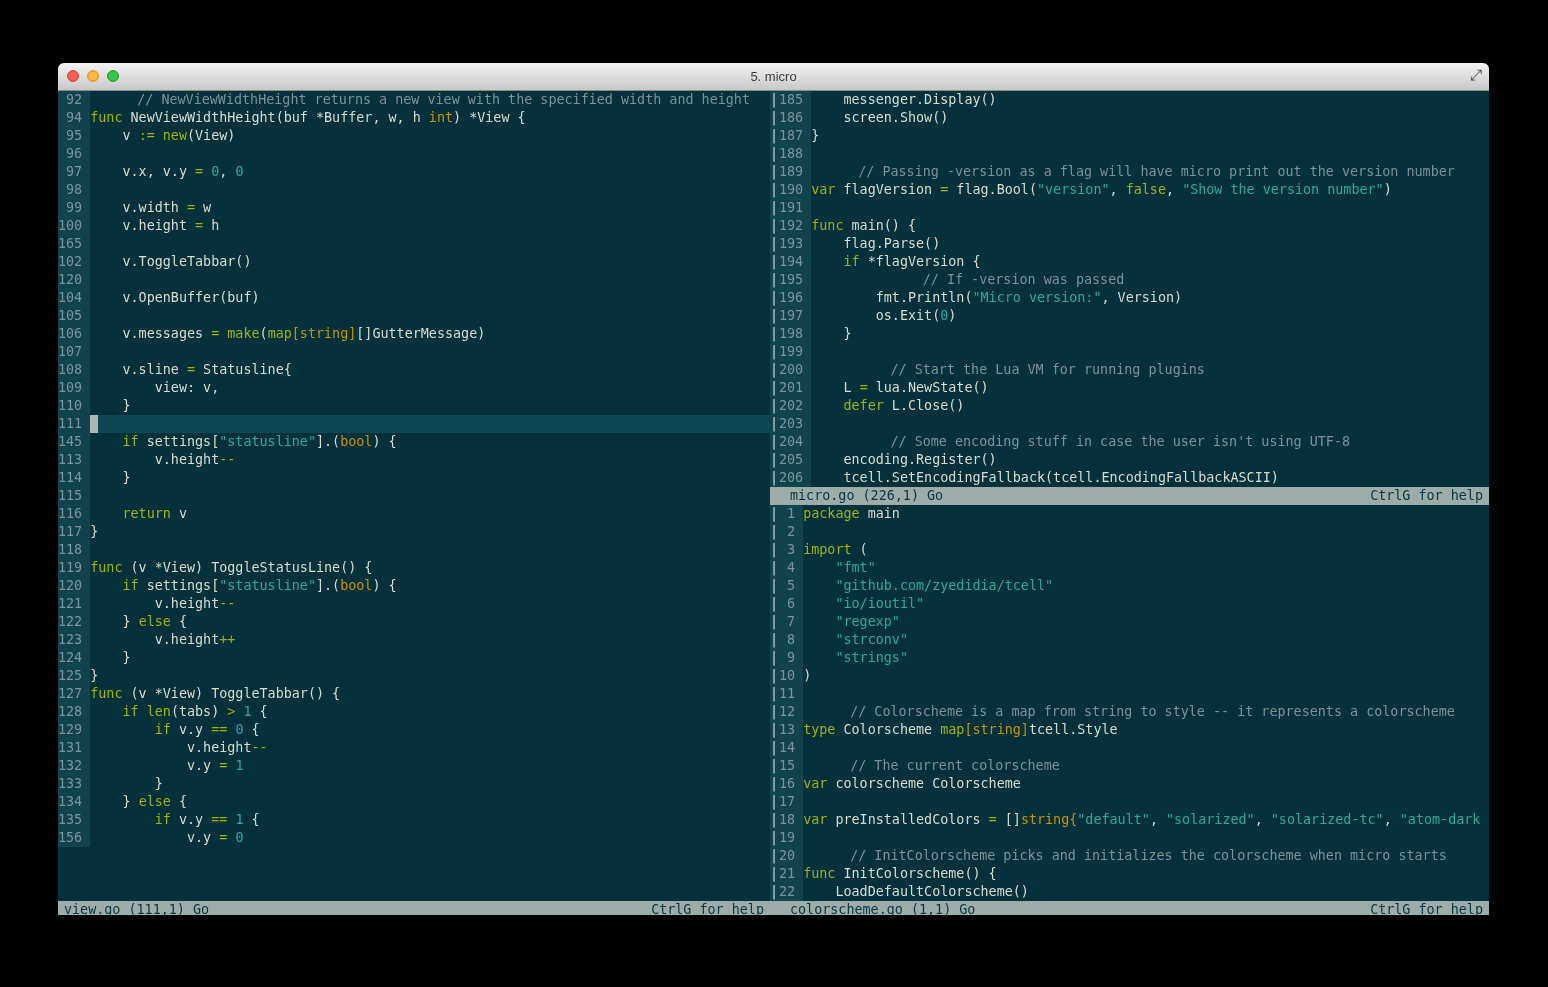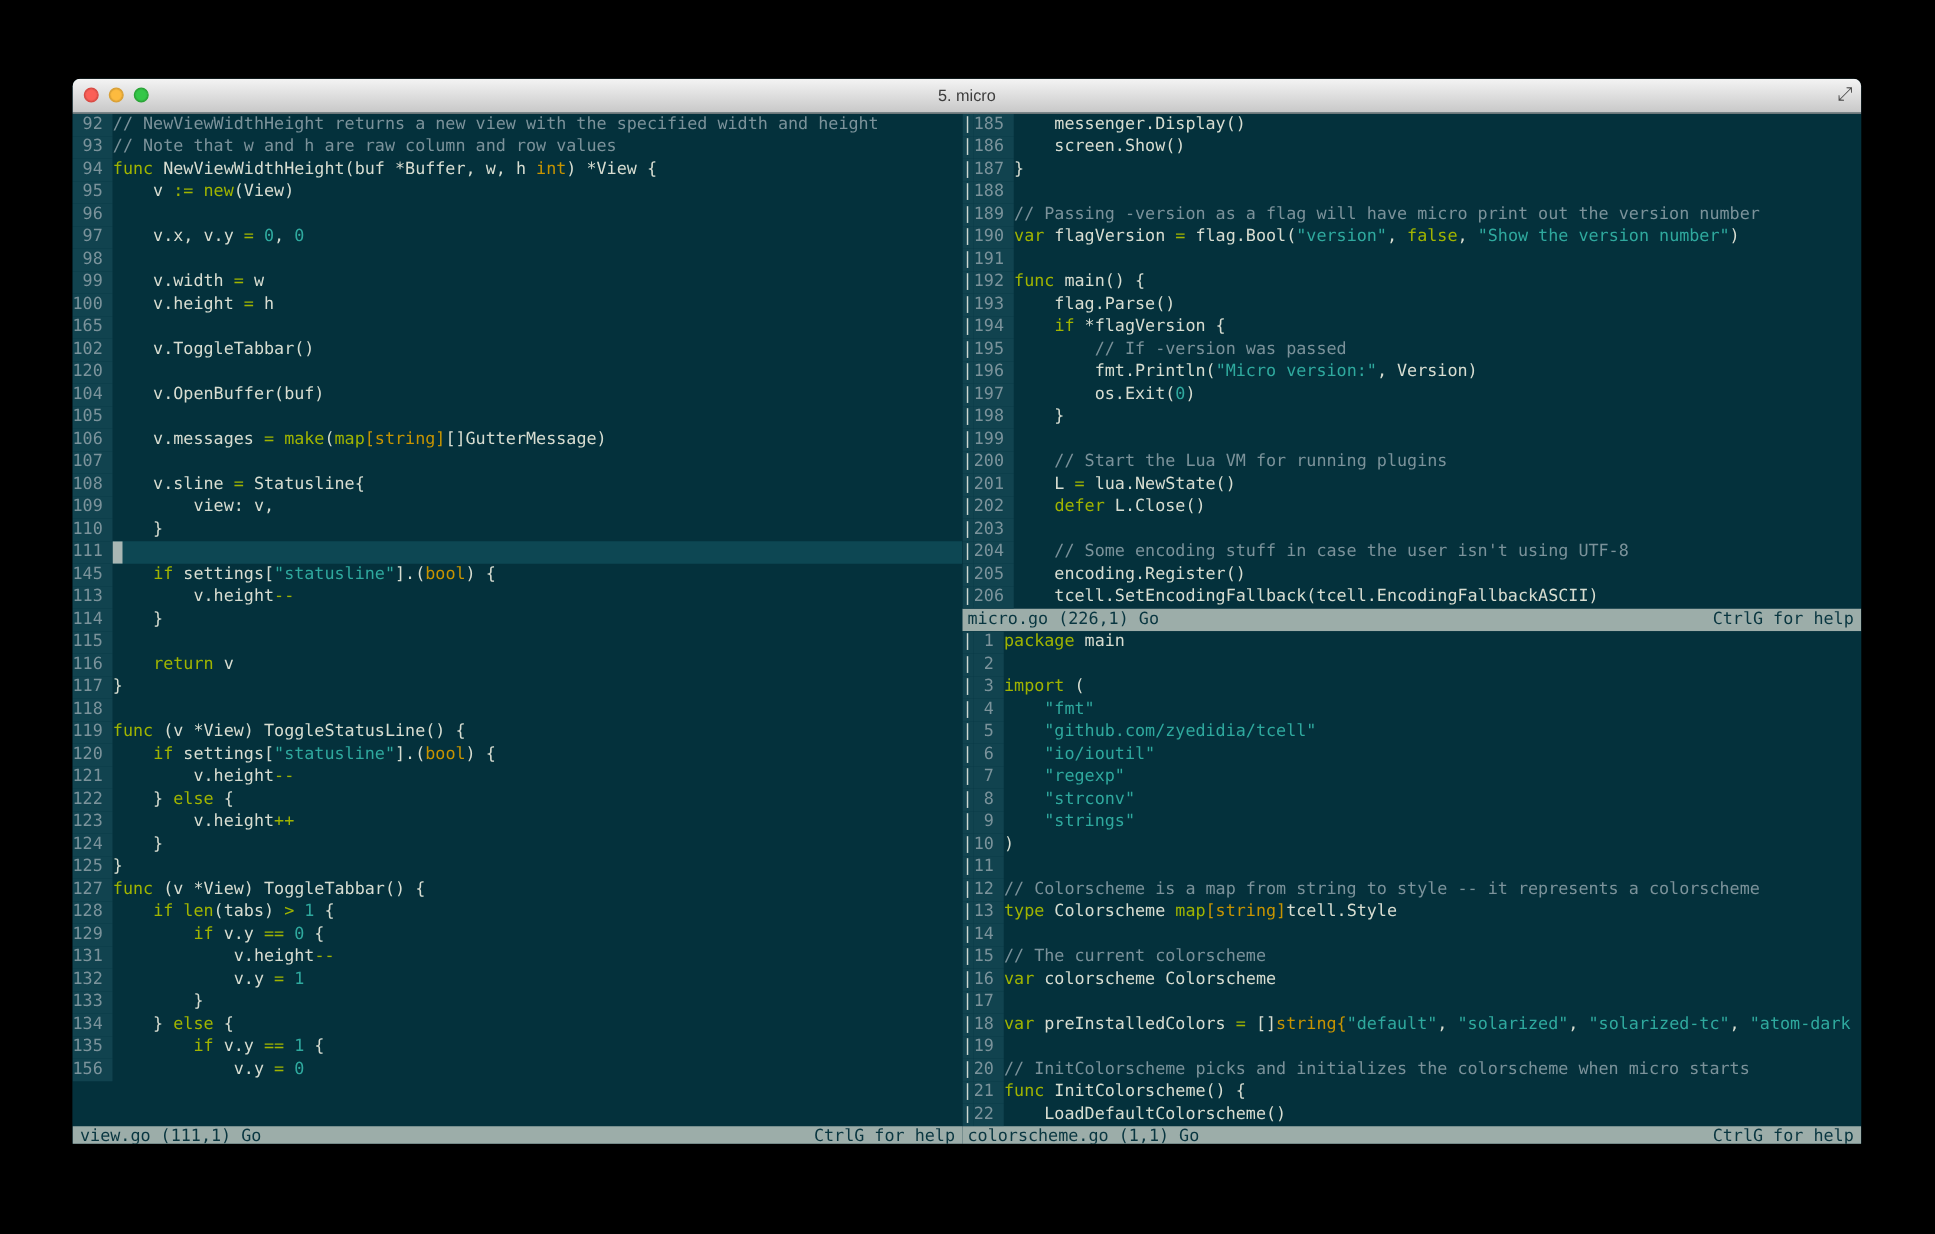--- a/index.html
+++ b/index.html
@@ -24,24 +24,24 @@
   .pane{overflow:hidden;background:var(--bg);}
   .pane-tall{height:810px;}
   .pane-half{height:396px;}
   .row{height:18px;display:flex;white-space:pre;color:var(--text);}
   .divcol{background:var(--gutter_bg);color:var(--divider);width:9px;flex:none;overflow:hidden;}
   .gut{background:var(--gutter_bg);color:var(--line_number);flex:none;}
   .code{flex:1;overflow:hidden;}
   .row.cur .code{background:var(--current_line_bg);}
   .cursor{display:inline-block;width:8px;background:var(--cursor);}
   .tk-d{color:var(--text);} .tk-k{color:var(--keyword);} .tk-t{color:var(--type);}
-  .tk-s{color:var(--string);} .tk-n{color:var(--string);} .tk-c{color:var(--comment);}
+  .tk-s{color:var(--string);} .tk-n{color:var(--string);} .tk-c{color:var(--comment);padding-left:47px;}
   .statusbar{height:18px;background:var(--statusbar_bg);color:var(--statusbar_text);
     display:flex;justify-content:space-between;padding:0 6px;white-space:pre;overflow:hidden;}
-  .statusbar.rpad{padding-left:4px;align-items:center;}
+  .statusbar.rpad{padding-left:20px;align-items:center;}
   .msgline{height:18px;background:var(--bg);}
 </style>
 </head>
 <body>
 
 <div class="screen">
   <div class="window">
 
     <div class="titlebar">
       <div class="lights">
@@ -50,21 +50,20 @@
         <span class="light green"></span>
       </div>
       <div class="title">5. micro</div>
       <div class="resize">⤢</div>
     </div>
 
     <div class="content">
       <div class="col-left">
         <div class="pane pane-tall" id="pane-view">
             <div class="row"><span class="gut"> 92 </span><span class="code"><span class="tk-c">// NewViewWidthHeight returns a new view with the specified width and height</span></span></div>
-            <div class="row"><span class="gut"> 93 </span><span class="code"><span class="tk-c">// Note that w and h are raw column and row values</span></span></div>
             <div class="row"><span class="gut"> 94 </span><span class="code"><span class="tk-k">func</span><span class="tk-d"> NewViewWidthHeight(buf *Buffer, w, h </span><span class="tk-t">int</span><span class="tk-d">) *View {</span></span></div>
             <div class="row"><span class="gut"> 95 </span><span class="code"><span class="tk-d">    v </span><span class="tk-k">:=</span><span class="tk-d"> </span><span class="tk-k">new</span><span class="tk-d">(View)</span></span></div>
             <div class="row"><span class="gut"> 96 </span><span class="code"></span></div>
             <div class="row"><span class="gut"> 97 </span><span class="code"><span class="tk-d">    v.x, v.y </span><span class="tk-k">=</span><span class="tk-d"> </span><span class="tk-n">0</span><span class="tk-d">, </span><span class="tk-n">0</span></span></div>
             <div class="row"><span class="gut"> 98 </span><span class="code"></span></div>
             <div class="row"><span class="gut"> 99 </span><span class="code"><span class="tk-d">    v.width </span><span class="tk-k">=</span><span class="tk-d"> w</span></span></div>
             <div class="row"><span class="gut">100 </span><span class="code"><span class="tk-d">    v.height </span><span class="tk-k">=</span><span class="tk-d"> h</span></span></div>
             <div class="row"><span class="gut">165 </span><span class="code"></span></div>
             <div class="row"><span class="gut">102 </span><span class="code"><span class="tk-d">    v.ToggleTabbar()</span></span></div>
             <div class="row"><span class="gut">120 </span><span class="code"></span></div>

